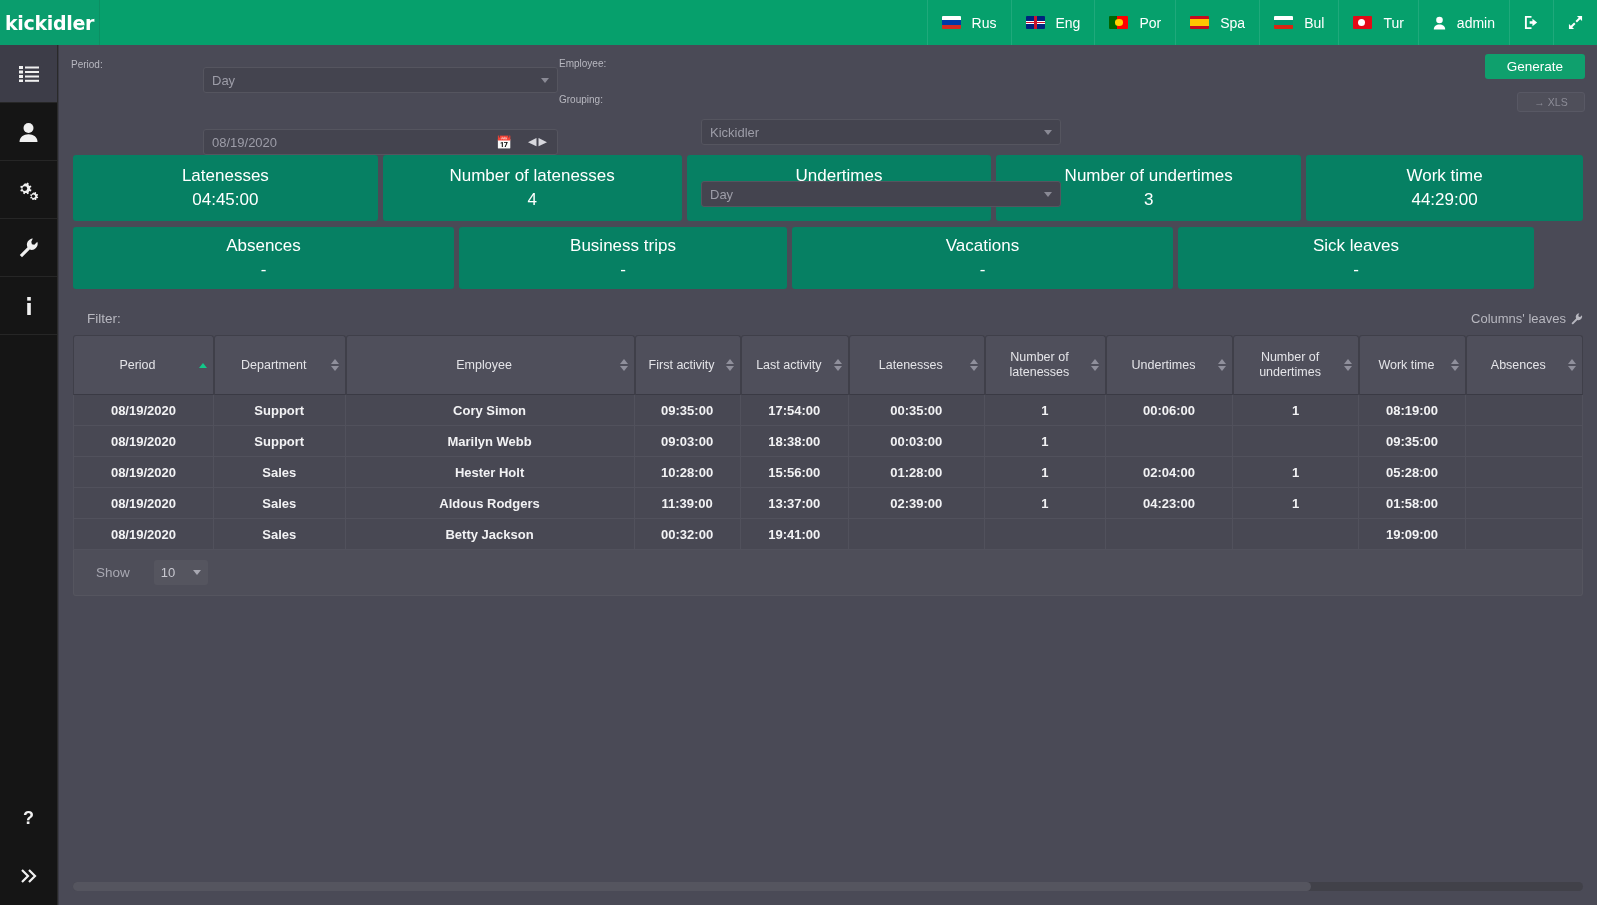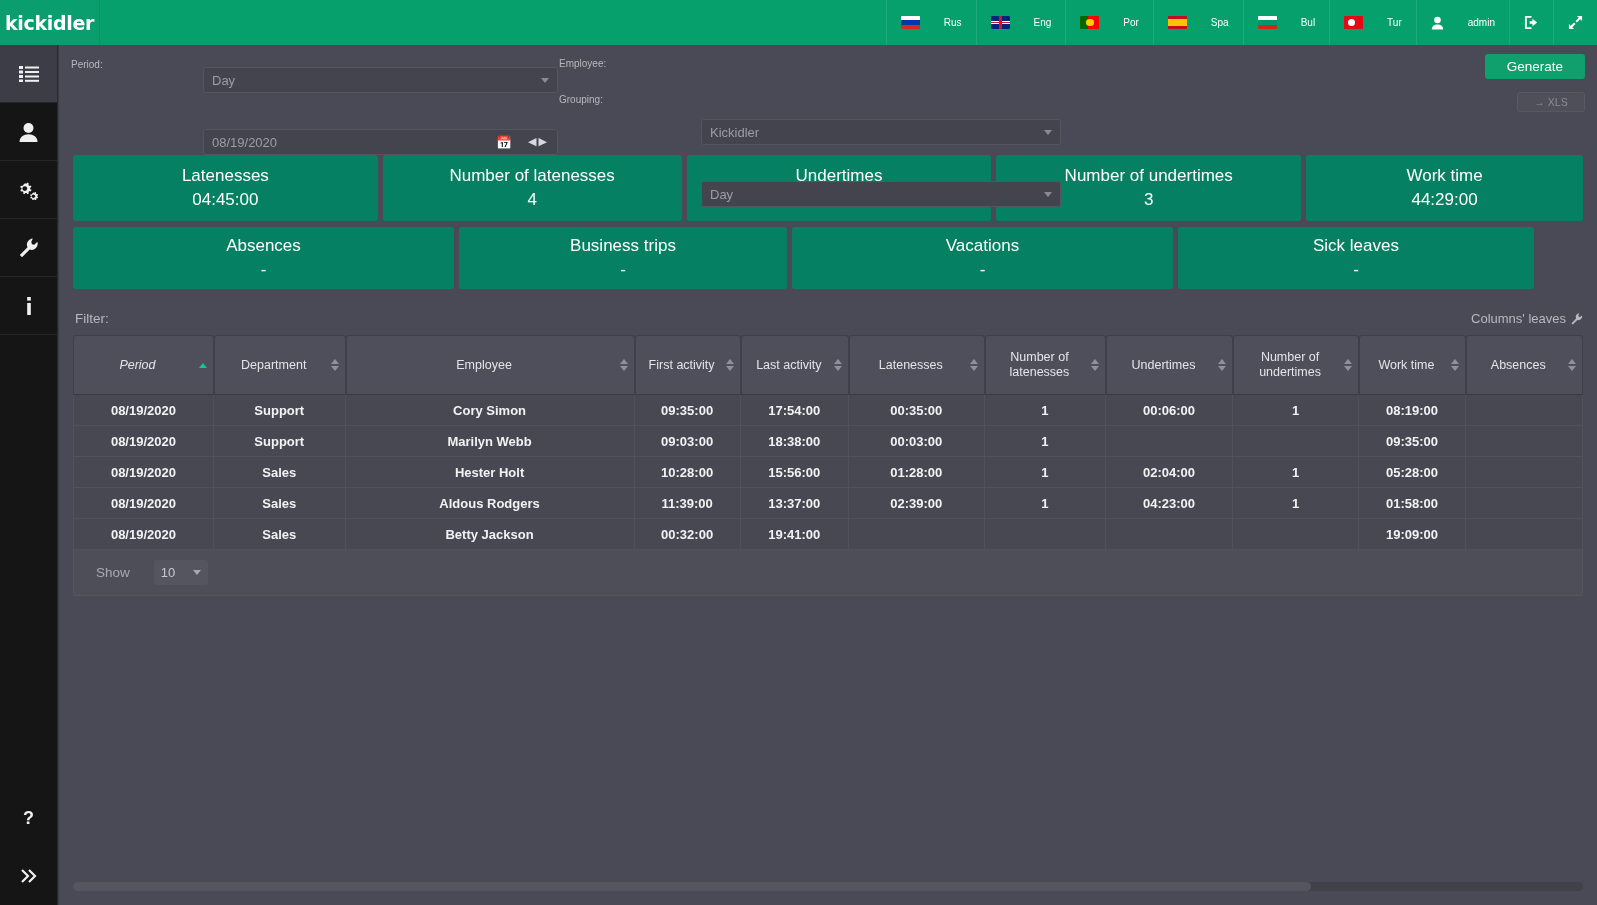--- a/index.html
+++ b/index.html
@@ -22,22 +22,22 @@
     background: #0a9d6d;
     display: flex; align-items: center; justify-content: center;
     border-right: 1px solid #0c8f63;
   }
   .logo-text {
     color: #ffffff; font-size: 19px; font-weight: bold; letter-spacing: -0.3px;
     font-family: "DejaVu Sans", sans-serif;
   }
   .header-spacer { flex: 1 1 auto; }
   .hdr-btn {
-    display: flex; align-items: center; gap: 24px;
-    padding: 0 14px; color: #ffffff; font-size: 10px;
+    display: flex; align-items: center; gap: 11px;
+    padding: 0 14px; color: #ffffff; font-size: 14px;
     border-left: 1px solid rgba(255,255,255,0.10);
     cursor: pointer; white-space: nowrap;
   }
   .flag { width: 19px; height: 13px; display: inline-block; position: relative; border-radius: 1px; overflow: hidden; flex: 0 0 19px; }
   .flag-rus { background: linear-gradient(to bottom,#fff 0 33.3%,#0039a6 33.3% 66.6%,#d52b1e 66.6% 100%); }
   .flag-eng { background: #00247d; }
   .flag-eng:before { content:""; position:absolute; inset:0;
     background:
       linear-gradient(to bottom, transparent 40%, #fff 40% 60%, transparent 60%),
       linear-gradient(to right, transparent 40%, #fff 40% 60%, transparent 60%); }
@@ -120,21 +120,21 @@
     background: #068063; border-radius: 3px;
     display: flex; flex-direction: column; align-items: center; justify-content: center;
     color: #ffffff; height: 66px; cursor: default;
   }
   .card-title { font-size: 17px; line-height: 24px; }
   .card-value { font-size: 17px; line-height: 24px; }
   .card-row.row2 .card { height: 62px; }
 
   
   .filter2 { padding: 12px 14px 6px 14px; height: 40px; flex: 0 0 40px; position: relative; }
-  .f2-label { position: absolute; left: 16px; top: 16px; color: #b8b8c0; font-size: 13.5px; }
+  .f2-label { position: absolute; left: 28px; top: 16px; color: #b8b8c0; font-size: 13.5px; }
   .f2-sel { position: absolute; left: 148px; top: 12px; width: 232px; }
   .cols-display {
     position: absolute; right: 14px; top: 16px; color: #b8b8c0; font-size: 13px; cursor: pointer;
     display: flex; align-items: center; gap: 5px;
   }
 
   
   .table-wrap { padding: 0 14px; flex: 0 0 auto; }
   .dtable { width: 100%; border-collapse: separate; border-spacing: 0; table-layout: fixed; }
   .dtable th {
@@ -371,21 +371,21 @@
           <svg width="12" height="12" viewBox="0 0 20 20">
             <path d="M13.8 0.6a6 6 0 00-5.3 8.7L0.8 17l2.2 2.2 7.7-7.7a6 6 0 007.6-7.7l-3 3-2.4-.6-.6-2.4z" fill="#b8b8c0"></path>
           </svg>
         </div>
       </div>
 
       <div class="table-wrap">
         <table class="dtable">
           <thead>
             <tr id="thead-row">
-                <th style="width: 138px; font-style: italic;"><span>Period</span><span class="th-sort asc">
+                <th style="width: 138px;"><span>Period</span><span class="th-sort asc">
                     <span class="sort-up"></span>
                   </span></th>
                 <th style="width: 129px;"><span>Department</span><span class="th-sort">
                     <span class="sort-up"></span>
                     <span class="sort-dn"></span>
                   </span></th>
                 <th style="width: 283px;"><span>Employee</span><span class="th-sort">
                     <span class="sort-up"></span>
                     <span class="sort-dn"></span>
                   </span></th>

